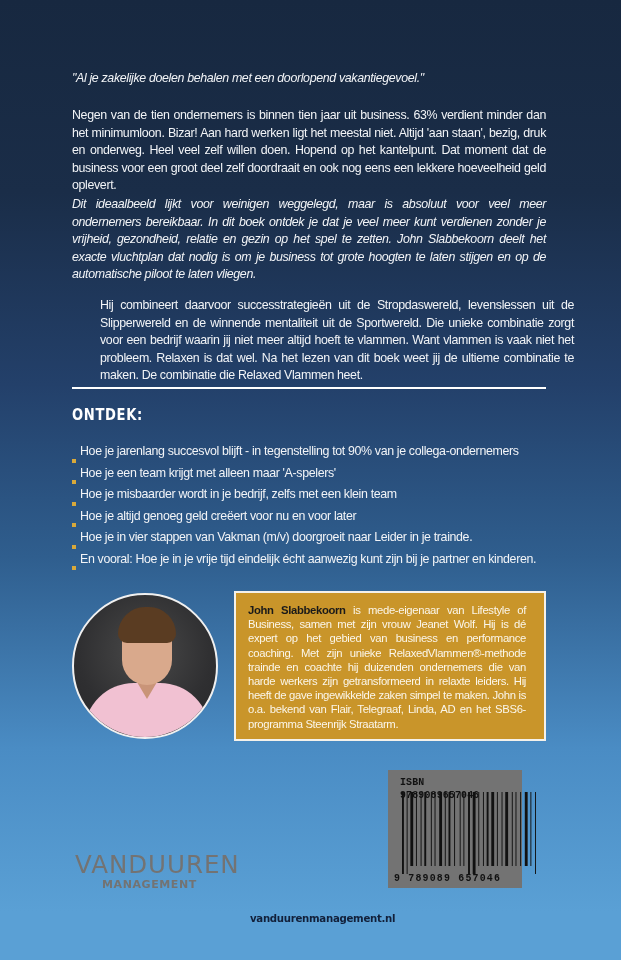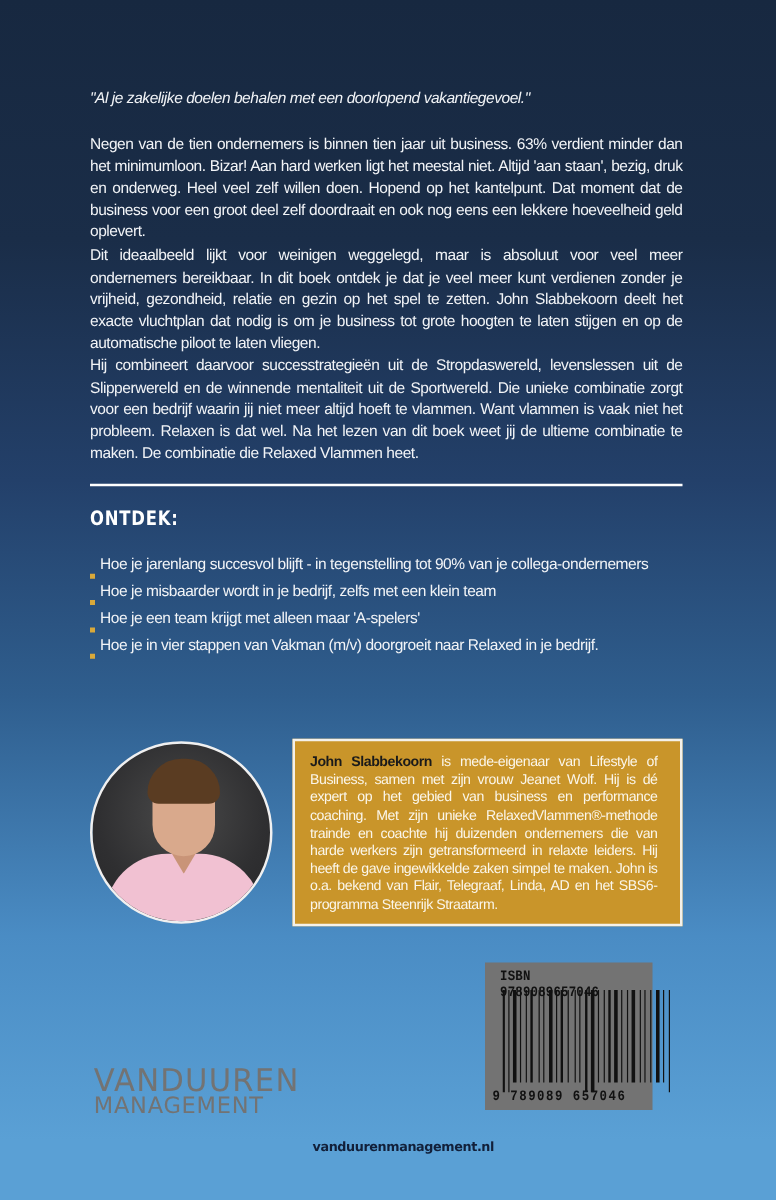--- a/index.html
+++ b/index.html
@@ -12,22 +12,22 @@
     }
     .cover { position: absolute; left: 0; top: 0; width: 621px; height: 960px; }
     .text-col {
       position: absolute; left: 72px; width: 474px;
       font-family: "Liberation Sans", sans-serif;
       font-size: 12.4px; line-height: 17.6px; letter-spacing: -0.35px;
       color: #f2f4f7;
     }
     .quote { top: 70px; font-style: italic; }
     .p1 { top: 107px; text-align: justify; }
-    .p2 { top: 196px; text-align: justify; }
-    .p3 { top: 284px; text-align: justify; }
+    .p2 { top: 196px; text-align: justify; font-style: italic; }
+    .p3 { top: 297px; text-align: justify; margin-left: 28px; }
     .divider {
       position: absolute; left: 72px; top: 387px; width: 474px; height: 2px;
       background: #ffffff;
     }
     .heading {
       position: absolute; left: 72px; top: 405px;
       font-family: "DejaVu Sans", sans-serif; font-weight: bold;
       font-size: 16px; letter-spacing: 0.8px; color: #ffffff;
       transform: scaleX(0.82); transform-origin: left center;
     }
@@ -91,22 +91,22 @@
     .logo {
       position: absolute; left: 75px; top: 852px;
       color: #737373;
     }
     .logo-main {
       font-family: "DejaVu Sans", sans-serif; font-size: 25px; letter-spacing: 1px;
       line-height: 26px; font-weight: normal;
       transform: scaleX(0.98); transform-origin: left center;
     }
     .logo-sub {
-      font-family: "DejaVu Sans", sans-serif; font-size: 18px; letter-spacing: 0.6px;
-      line-height: 14px; font-weight: 400;
+      font-family: "DejaVu Sans", sans-serif; font-size: 11px; letter-spacing: 0.6px;
+      line-height: 14px; margin-left: 27px; font-weight: 700;
     }
     .url {
       position: absolute; left: 250px; top: 877px;
       font-family: "DejaVu Sans", sans-serif; font-weight: bold;
       font-size: 10.2px; color: #12203a; letter-spacing: -0.3px; margin-top: 36px;
     }
   </style>
 </head>
 <body>
 
@@ -121,29 +121,37 @@
 
   <div class="heading">ONTDEK:</div>
 
   <ul class="bullets">
     <li>
         <span class="bullet-mark"></span>
         <span>Hoe je jarenlang succesvol blijft - in tegenstelling tot 90% van je collega-ondernemers</span>
       </li>
     <li>
         <span class="bullet-mark"></span>
+        <span>Hoe je een team krijgt met alleen maar 'A-spelers'</span>
+      </li>
+    <li>
+        <span class="bullet-mark"></span>
         <span>Hoe je misbaarder wordt in je bedrijf, zelfs met een klein team</span>
       </li>
     <li>
         <span class="bullet-mark"></span>
-        <span>Hoe je een team krijgt met alleen maar 'A-spelers'</span>
-      </li>
-    <li>
-        <span class="bullet-mark"></span>
-        <span>Hoe je in vier stappen van Vakman (m/v) doorgroeit naar Relaxed in je bedrijf.</span>
+        <span>Hoe je altijd genoeg geld creëert voor nu en voor later</span>
+      </li>
+    <li>
+        <span class="bullet-mark"></span>
+        <span>Hoe je in vier stappen van Vakman (m/v) doorgroeit naar Leider in je trainde.</span>
+      </li>
+    <li>
+        <span class="bullet-mark"></span>
+        <span>En vooral: Hoe je in je vrije tijd eindelijk écht aanwezig kunt zijn bij je partner en kinderen.</span>
       </li>
   </ul>
 
   <div class="photo" title="Portrait of John Slabbekoorn">
     <div class="shirt"></div>
     <div class="neck"></div>
     <div class="face"></div>
     <div class="hair"></div>
   </div>
 

